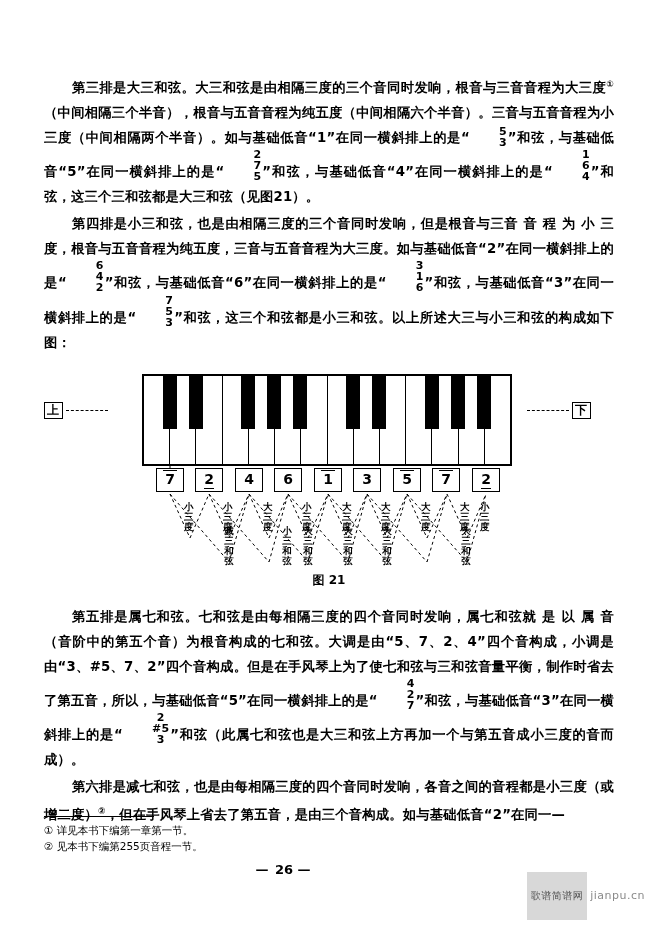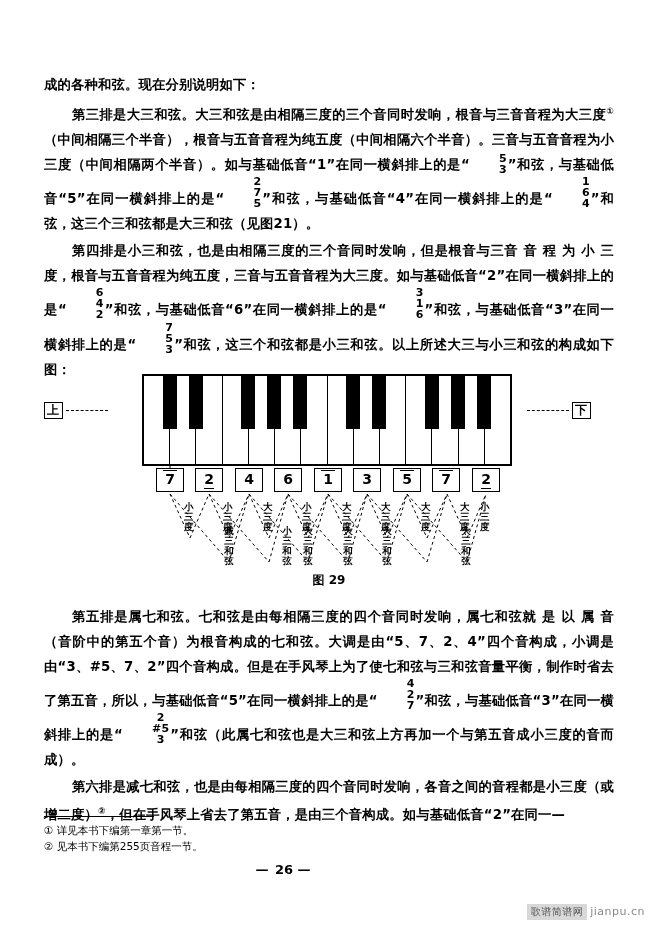--- a/index.html
+++ b/index.html
@@ -233,33 +233,32 @@
     right: 10px;
     bottom: 8px;
     font-size: 11px;
     color: #8a8a8a;
     letter-spacing: 0.5px;
   }
   .wm-badge {
     display: inline-block;
     background: #d8d8d8;
     color: #555;
-    padding: 1px 4px;
+    padding: 17px 4px;
     font-size: 10px;
     margin-right: 3px;
   }
 </style>
 </head>
 <body>
 
 <div class="page">
 
   <div class="text-col">
 
-    <p class="body">成的各种和弦。现在分别说明如下：</p>
 
     <p class="body indent">第三排是大三和弦。大三和弦是由相隔三度的三个音同时发响，根音与三音音程为大三度<span class="sup-small">①</span>（中间相隔三个半音），根音与五音音程为纯五度（中间相隔六个半音）。三音与五音音程为小三度（中间相隔两个半音）。如与基础低音“1”在同一横斜排上的是“<span class="frac"><span class="t">5</span><span class="b">3</span></span>”和弦，与基础低音“5”在同一横斜排上的是“<span class="frac"><span class="t">2</span><span class="b">7</span><span class="b">5</span></span>”和弦，与基础低音“4”在同一横斜排上的是“<span class="frac"><span class="t">1</span><span class="b">6</span><span class="b">4</span></span>”和弦，这三个三和弦都是大三和弦（见图21）。</p>
 
     <p class="body indent">第四排是小三和弦，也是由相隔三度的三个音同时发响，但是根音与三音 音 程 为 小 三度，根音与五音音程为纯五度，三音与五音音程为大三度。如与基础低音“2”在同一横斜排上的是“<span class="frac"><span class="t">6</span><span class="t">4</span><span class="b">2</span></span>”和弦，与基础低音“6”在同一横斜排上的是“<span class="frac"><span class="t">3</span><span class="t">1</span><span class="b">6</span></span>”和弦，与基础低音“3”在同一横斜排上的是“<span class="frac"><span class="t">7</span><span class="t">5</span><span class="b">3</span></span>”和弦，这三个和弦都是小三和弦。以上所述大三与小三和弦的构成如下图：</p>
 
   </div>
 
   <div class="figure">
 
     <div class="arrow-left">
@@ -361,21 +360,21 @@
     <div class="interval-label" style="left:416px; top:136px;">大三度</div>
     <div class="interval-label" style="left:436px; top:136px;">小三度</div>
 
     <div class="chord-label" style="left:179px; top:160px;">减三和弦</div>
     <div class="chord-label" style="left:237px; top:160px;">小三和弦</div>
     <div class="chord-label" style="left:258px; top:160px;">大三和弦</div>
     <div class="chord-label" style="left:298px; top:160px;">大三和弦</div>
     <div class="chord-label" style="left:337px; top:160px;">大三和弦</div>
     <div class="chord-label" style="left:416px; top:160px;">大三和弦</div>
 
-    <div class="fig-caption">图 29</div>
+    <div class="fig-caption">图 21</div>
   </div>
 
   <div class="text-col2">
 
     <p class="body indent">第五排是属七和弦。七和弦是由每相隔三度的四个音同时发响，属七和弦就 是 以 属 音（音阶中的第五个音）为根音构成的七和弦。大调是由“5、7、2、4”四个音构成，小调是由“3、#5、7、2”四个音构成。但是在手风琴上为了使七和弦与三和弦音量平衡，制作时省去了第五音，所以，与基础低音“5”在同一横斜排上的是“<span class="frac"><span class="t">4</span><span class="t">2</span><span class="b">7</span></span>”和弦，与基础低音“3”在同一横斜排上的是“<span class="frac"><span class="t">2</span><span class="t">#5</span><span class="b">3</span></span>”和弦（此属七和弦也是大三和弦上方再加一个与第五音成小三度的音而成）。</p>
 
     <p class="body indent">第六排是减七和弦，也是由每相隔三度的四个音同时发响，各音之间的音程都是小三度（或增二度）<span class="sup-small">②</span>，但在手风琴上省去了第五音，是由三个音构成。如与基础低音“2”在同一—</p>
 
   </div>
 

